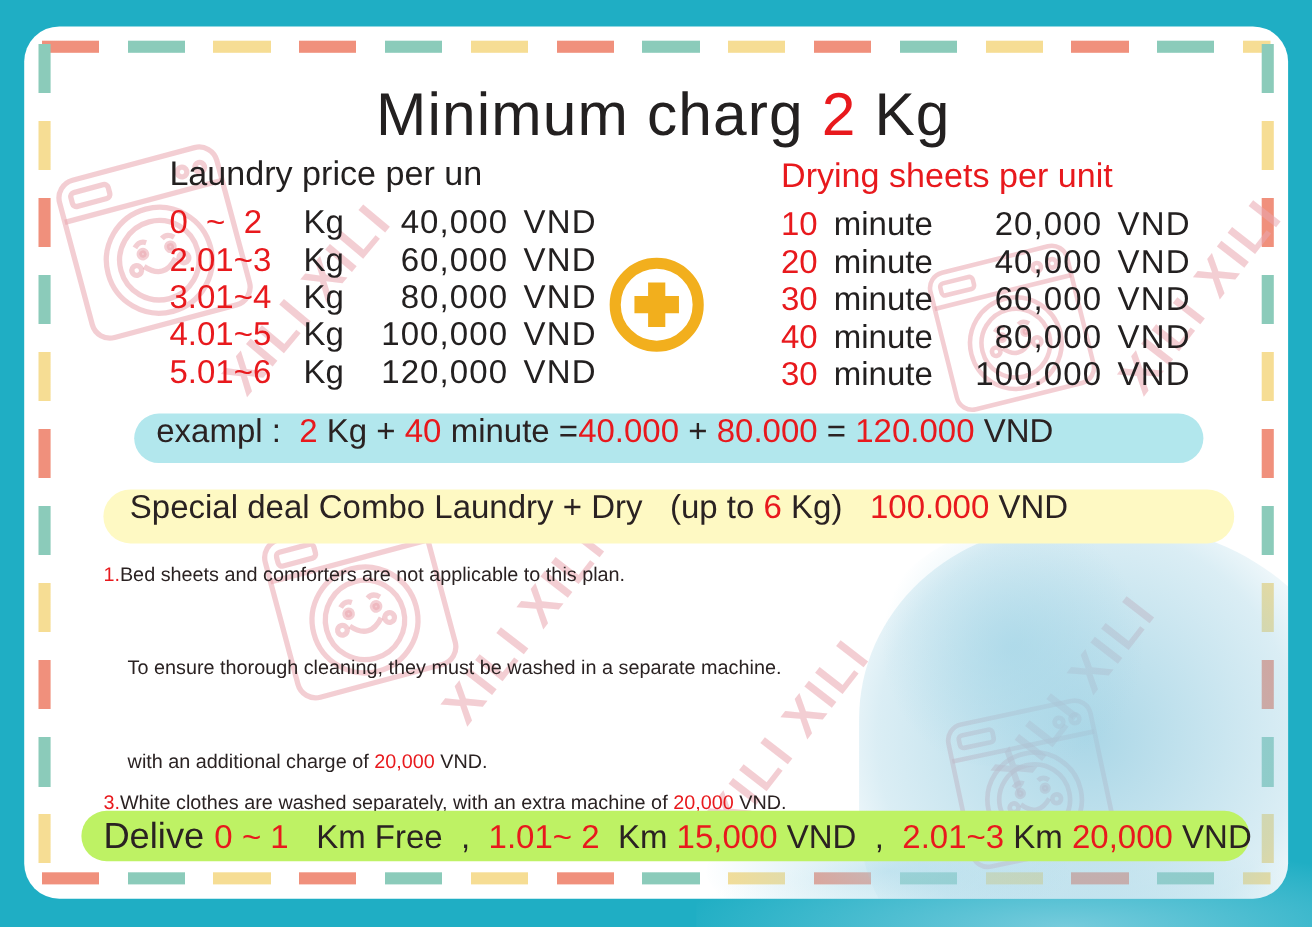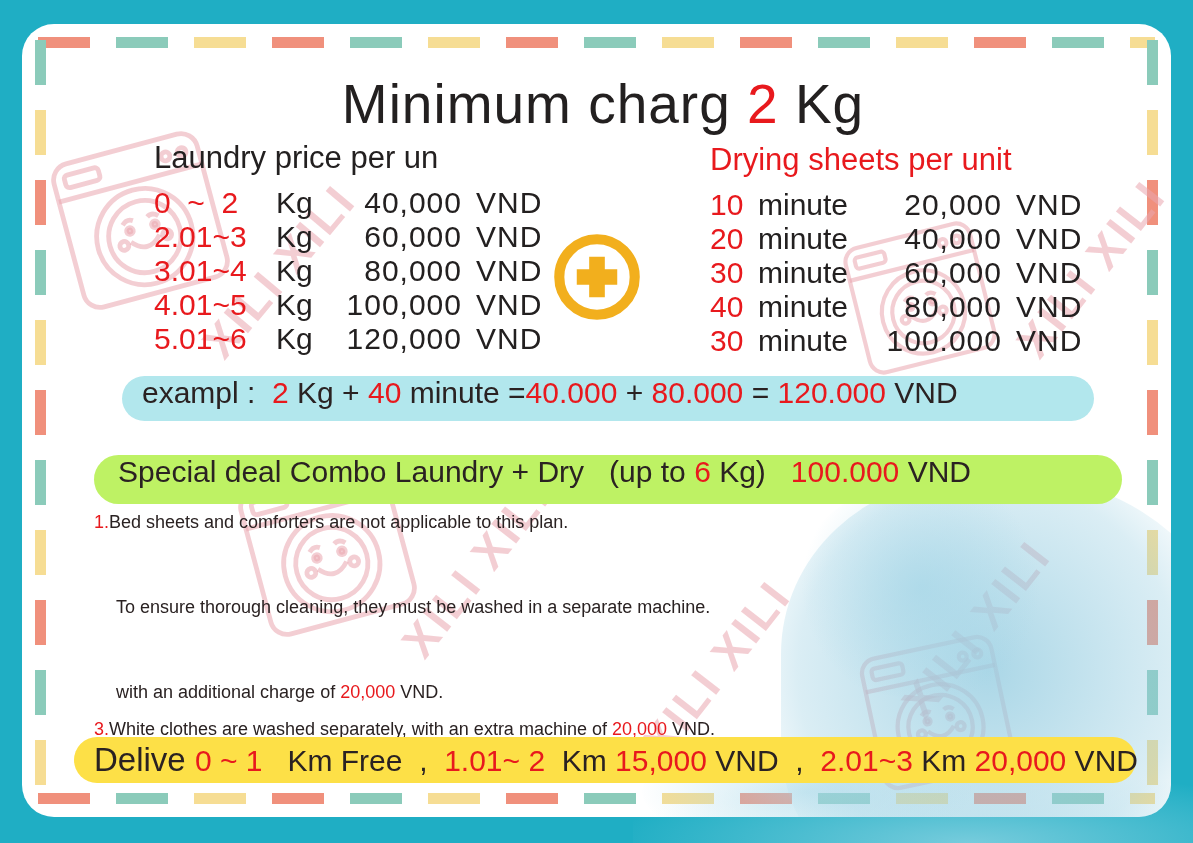--- a/index.html
+++ b/index.html
@@ -56,23 +56,23 @@
   .c-unit{width:58px;}
   .c-price{width:128px;text-align:right;letter-spacing:1px;}
   .c-cur{margin-left:14px;letter-spacing:1px;}
   .c-val{width:48px;}
   .c-min{width:116px;}
   .banner{position:absolute;display:flex;align-items:flex-start;white-space:pre;}
   .banner span{white-space:pre;}
   .example-banner{left:100px;top:352px;width:952px;height:45px;border-radius:23px;
       background:#B2E7ED;font-size:30px;padding-left:20px;}
   .special-banner{left:72px;top:421px;width:1004px;height:49px;border-radius:25px;
-      background:#bef264;font-size:30px;padding-left:24px;margin-top:10px;}
+      background:#fef9c3;font-size:30px;padding-left:24px;}
   .delivery-banner{left:52px;top:713px;width:1062px;height:46px;border-radius:23px;
-      background:#fde047;font-size:30px;padding-left:20px;align-items:baseline;padding-top:4px;box-sizing:border-box;}
+      background:#bef264;font-size:30px;padding-left:20px;align-items:baseline;padding-top:4px;box-sizing:border-box;}
   .notes{position:absolute;left:72px;top:480px;width:1040px;font-size:18px;line-height:37px;}
   .note-line{white-space:pre;}
   .note-line span{white-space:pre;}
   .note-line.indent{padding-left:22px;margin-top:48px;}
   .plus-wrap{position:absolute;left:529px;top:207px;width:92px;height:92px;}
 </style>
 </head>
 <body>
 
 <div class="page">

